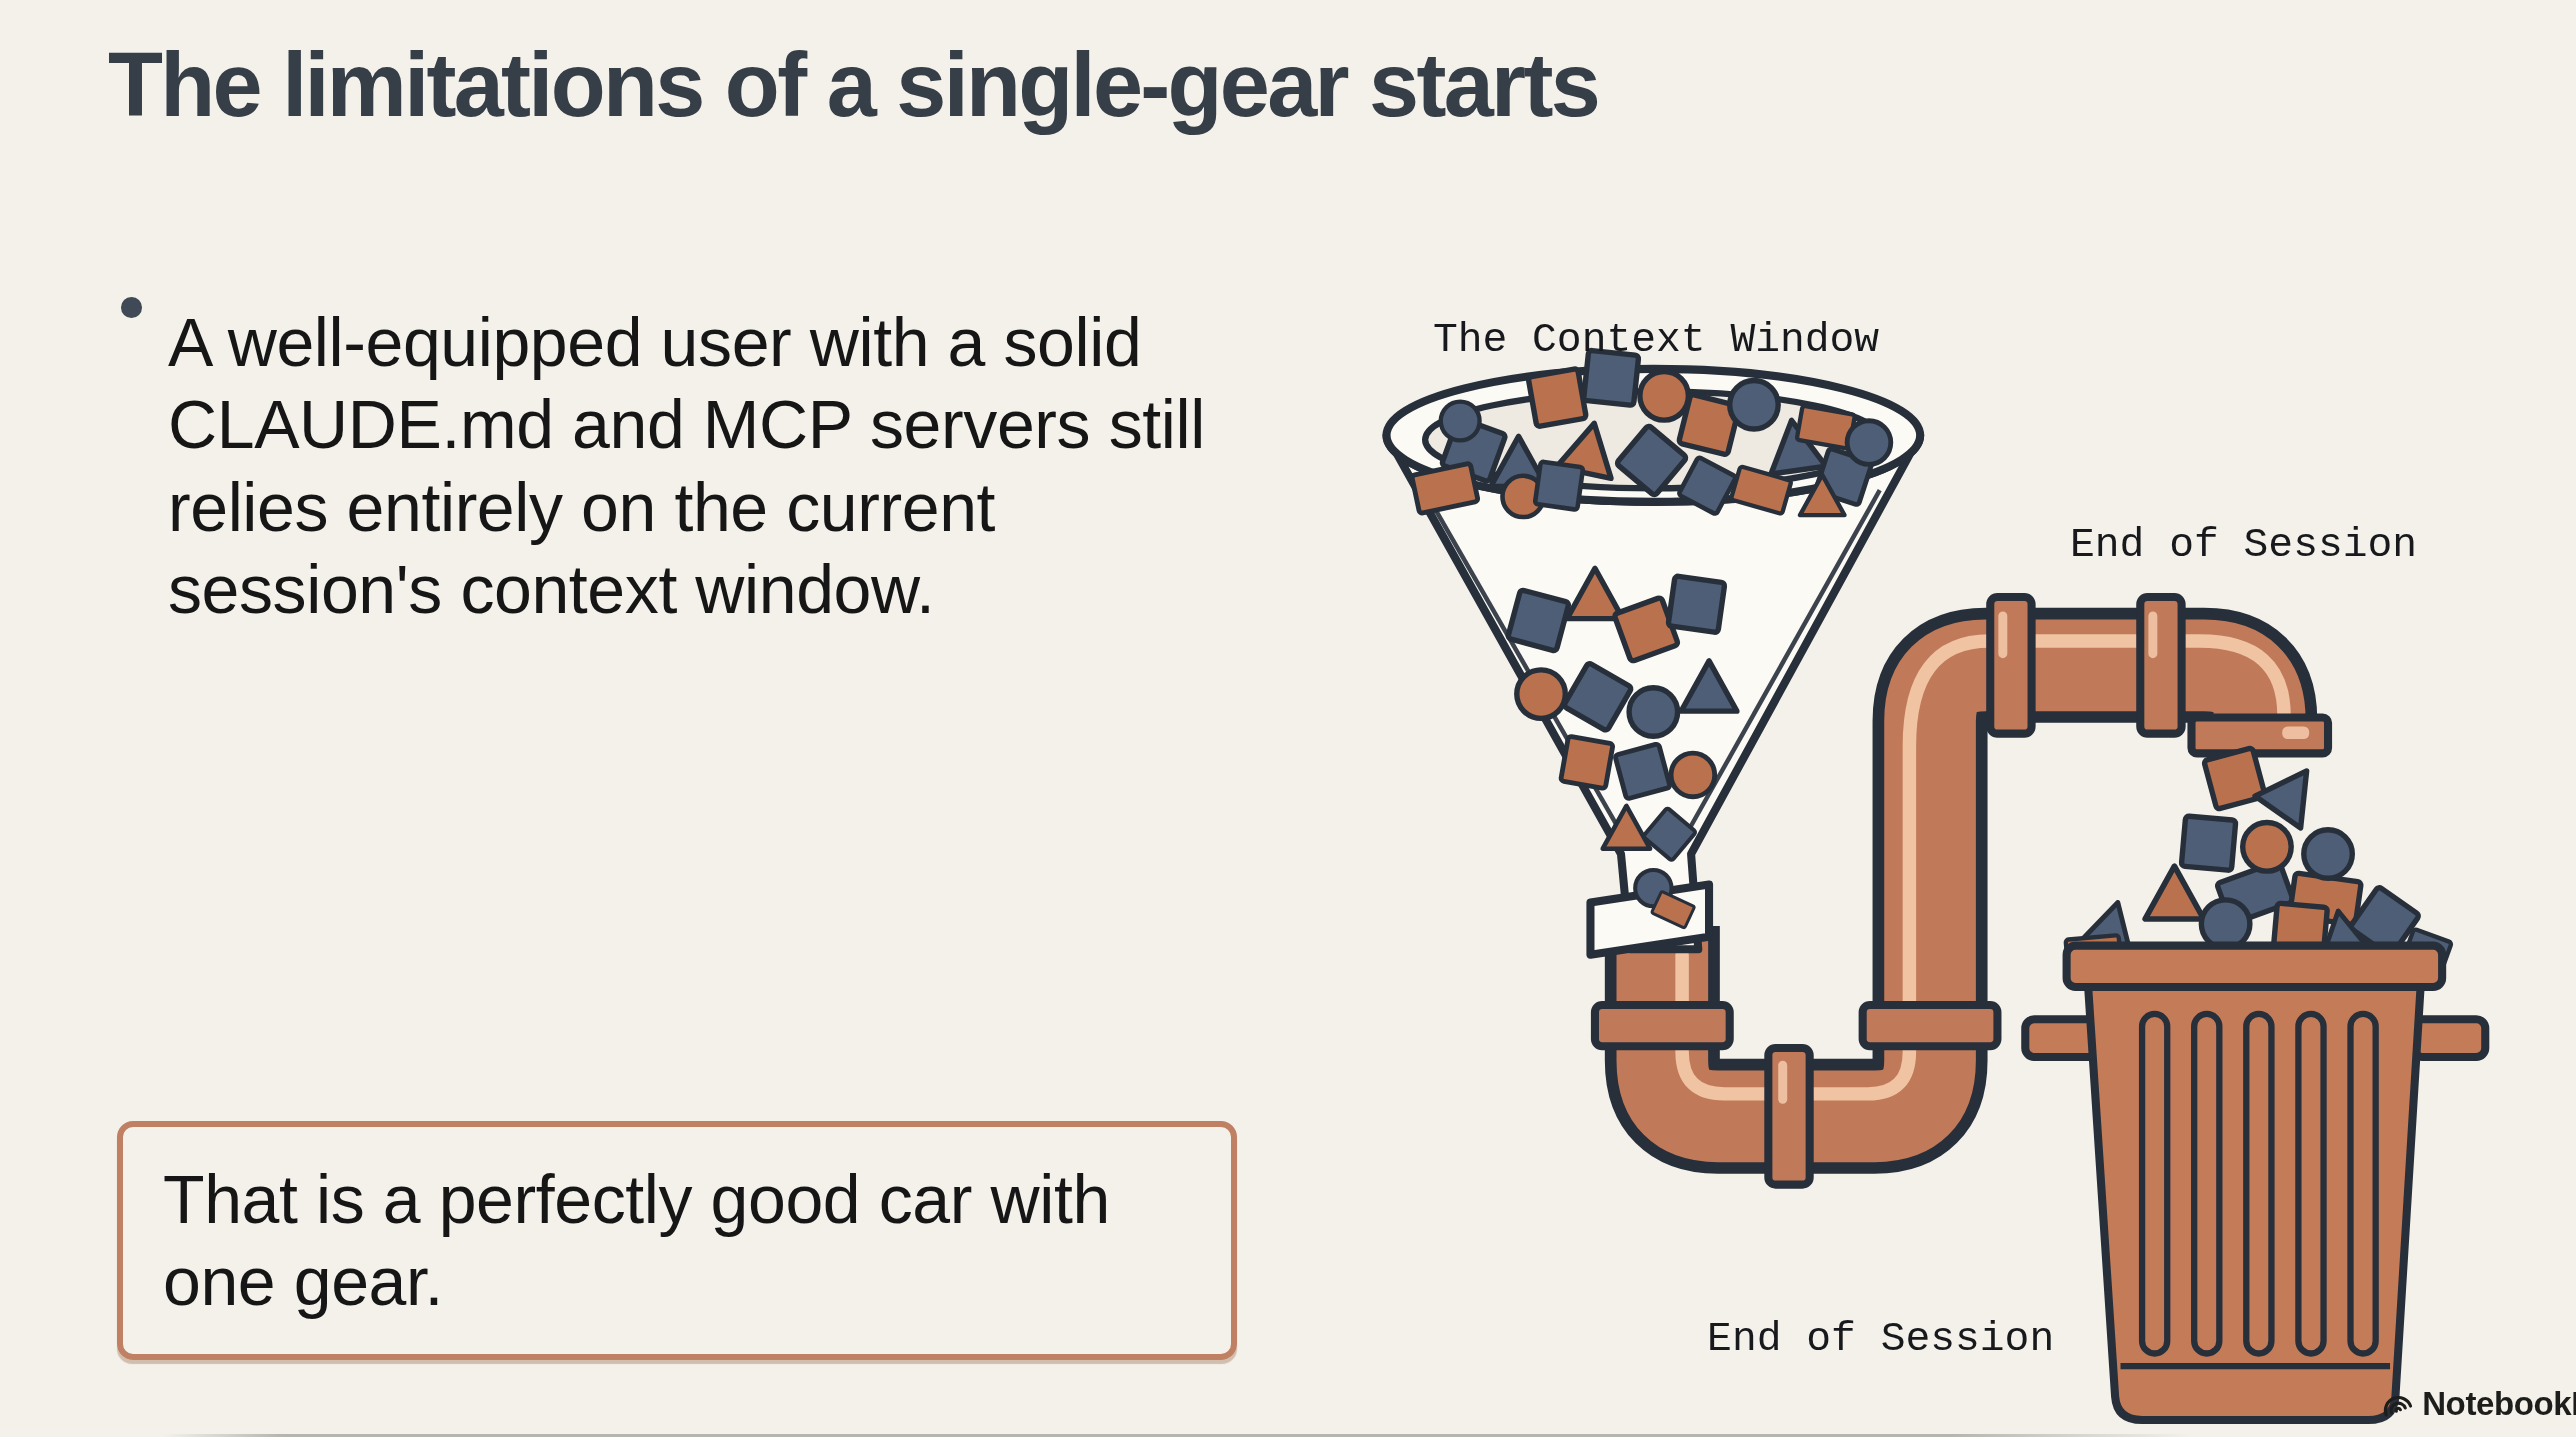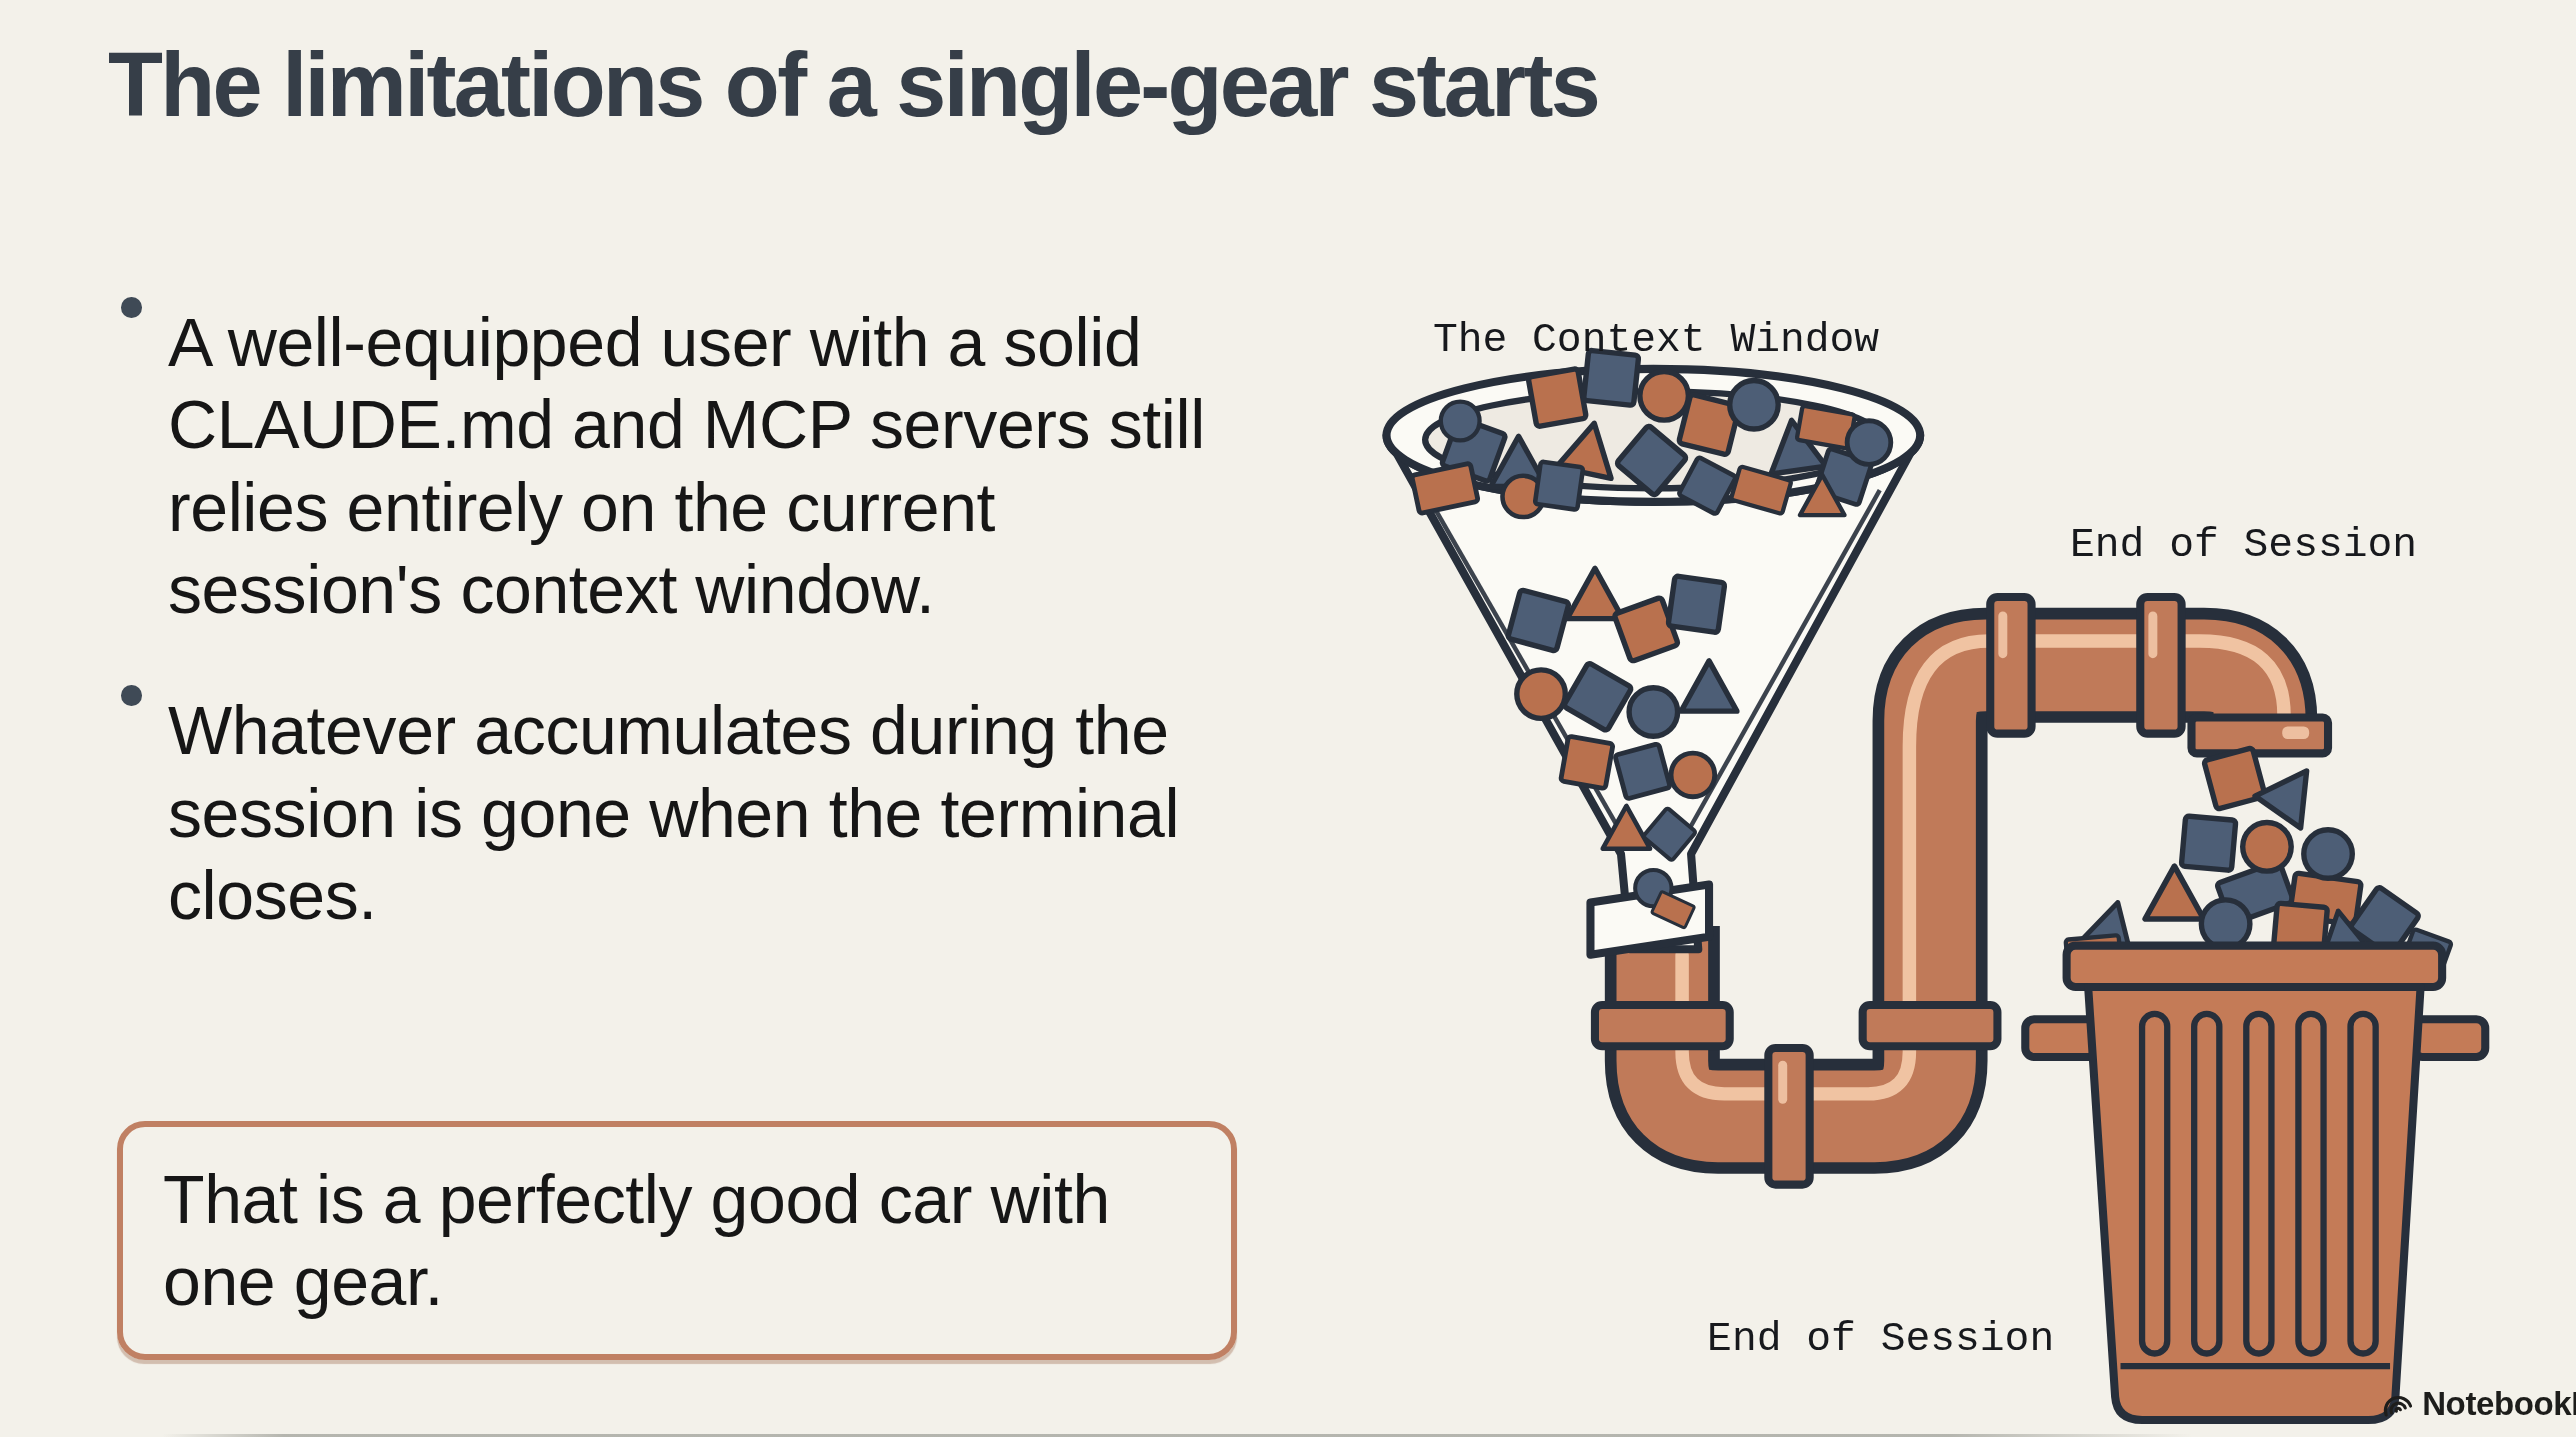--- a/index.html
+++ b/index.html
@@ -27,21 +27,21 @@
     font-size:68px;line-height:1.21;letter-spacing:-0.4px;color:var(--body-text);
   }
   .bullet-list li + li{margin-top:23.4px;}
   .bullet-list .dot{
     position:absolute;left:7.2px;top:32px;width:20.7px;height:20.7px;border-radius:50%;
     background:var(--bullet-dot);
   }
   .bullet-text{display:inline-block;max-width:1065px;margin-top:36px;}
   .callout-box{
     position:absolute;left:117px;top:1121px;width:1120px;
-    border:6.3px solid var(--callout-border);border-radius:28px;
+    border:6.3px solid var(--callout-border);border-radius:16px;
     padding:31px 40px;background:transparent;
     box-shadow:0 4.5px 0.9px -0.9px rgba(150,95,65,0.35);
   }
   .callout-text{font-size:68px;line-height:1.21;letter-spacing:-0.4px;color:var(--body-text);}
   .diagram-svg{position:absolute;left:1285px;top:288px;width:1291px;height:1141px;}
   .diagram-label{
     font-family:"Liberation Mono","DejaVu Sans Mono",monospace;
     font-size:46px;fill:var(--label-text);text-anchor:middle;
   }
   .sh{stroke:var(--outline);stroke-width:6;stroke-linejoin:round;}
@@ -67,24 +67,20 @@
 </style>
 </head>
 <body>
 
 <h1 class="slide-title">The limitations of a single-gear starts</h1>
 
 <ul class="bullet-list">
   <li>
     <span class="dot"></span>
     <span class="bullet-text">A well-equipped user with a solid CLAUDE.md and MCP servers still relies entirely on the current session's context window.</span>
-  </li>
-  <li>
-    <span class="dot"></span>
-    <span class="bullet-text">Whatever accumulates during the session is gone when the terminal closes.</span>
   </li>
 </ul>
 
 <div class="callout-box">
   <div class="callout-text">That is a perfectly good car with one gear.</div>
 </div>
 
 <svg class="diagram-svg" viewBox="1430 320 1437 1270" xmlns="http://www.w3.org/2000/svg">
   <defs>
     <polygon id="p-tri" points="-31,26 31,26 0,-30"></polygon>

